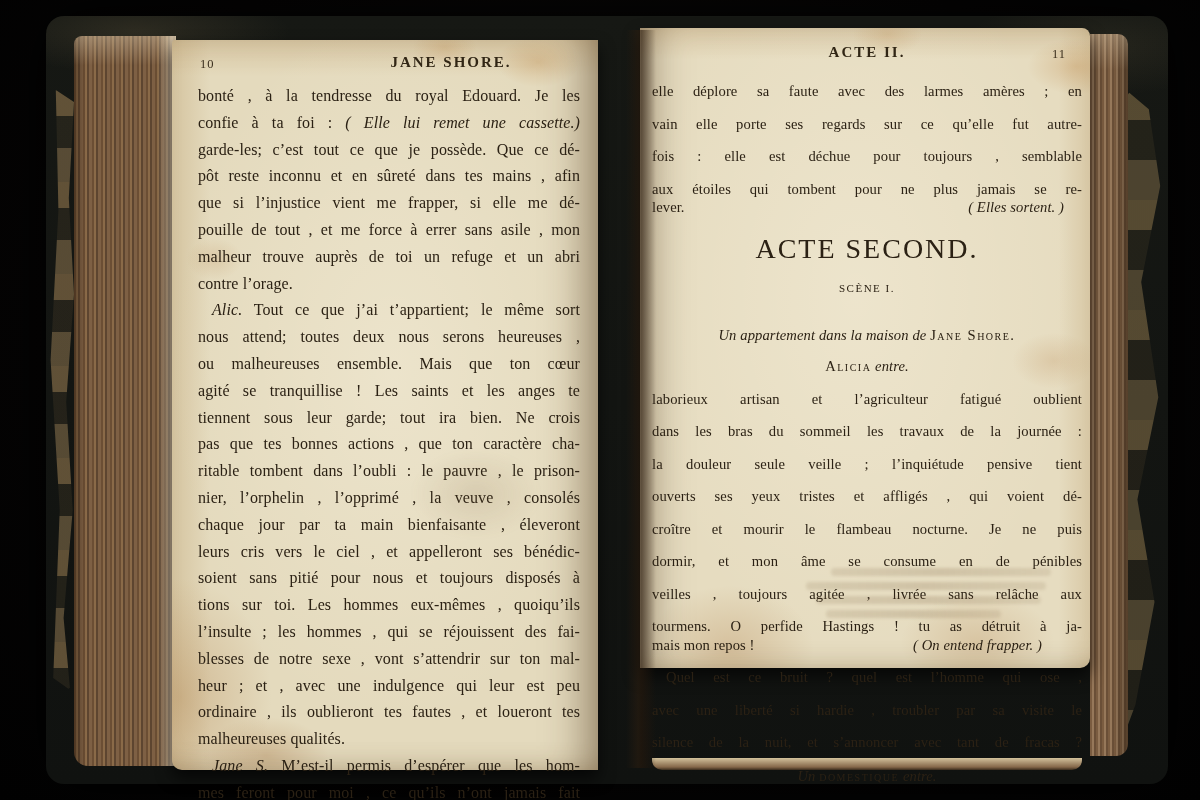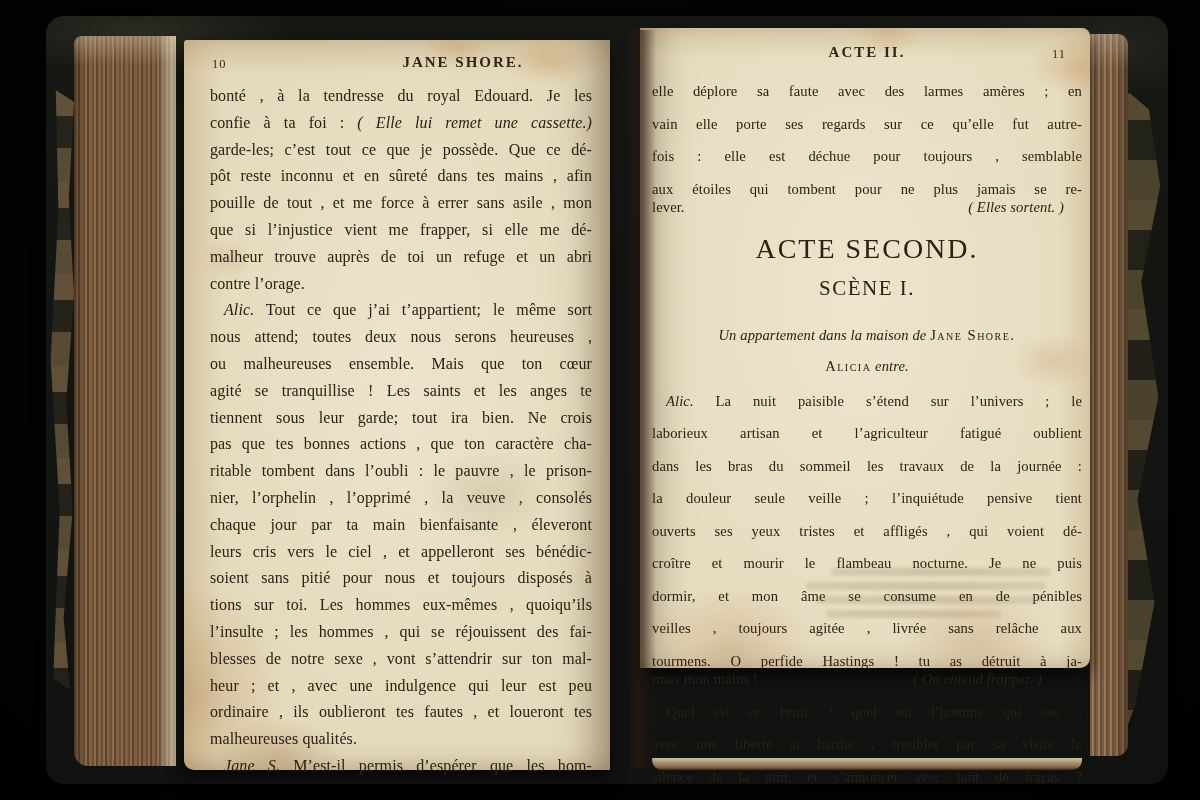--- a/index.html
+++ b/index.html
@@ -31,21 +31,21 @@
       repeating-linear-gradient(to right, #6b4e34 0 2px, #8a6a48 2px 4px, #5d4530 4px 6px, #7e6044 6px 9px),
       #75573c;}
   .fore-edge.right{left:1090px;top:34px;width:38px;height:722px;border-radius:0 10px 12px 0;
     background:
       linear-gradient(to bottom, rgba(235,220,190,0.3), rgba(235,220,190,0) 5%),
       linear-gradient(to left, rgba(30,20,10,0.4), rgba(30,20,10,0) 40%),
       repeating-linear-gradient(to right, #7a5c40 0 2px, #96785a 2px 4px, #6a4f37 4px 6px),
       #7d5f43;}
   
   .page{position:absolute;color:#2b2114;}
-  .page-left{left:184px;top:40px;width:426px;height:730px;border-radius:3px 0 0 10px;
+  .page-left{left:172px;top:40px;width:426px;height:730px;border-radius:3px 0 0 10px;
     padding:14px 18px 0 26px;box-sizing:border-box;
     background-color:#e4dabd;
     background-image:
       radial-gradient(ellipse 60px 36px at 86% 3%, rgba(186,128,60,0.28), transparent 70%),
       radial-gradient(ellipse 46px 26px at 64% 1%, rgba(186,128,60,0.22), transparent 70%),
       radial-gradient(ellipse 130px 170px at 2% 90%, rgba(165,112,55,0.30), transparent 70%),
       radial-gradient(ellipse 90px 55px at 22% 98%, rgba(160,105,50,0.28), transparent 70%),
       radial-gradient(ellipse 40px 30px at 10% 30%, rgba(175,120,60,0.18), transparent 70%),
       radial-gradient(ellipse 300px 480px at 52% 45%, rgba(255,250,236,0.30), transparent 75%),
       linear-gradient(to bottom, rgba(200,172,125,0.40), rgba(200,172,125,0) 5%),
@@ -85,21 +85,21 @@
     font-size:15px;font-weight:bold;letter-spacing:2px;color:#312615;}
   .page-left .running-title{transform:translateX(62px);}
   
   .body{margin-top:10px;font-size:16px;line-height:16.8px;letter-spacing:0.1px;}
   .page-right .body{margin-top:14px;font-size:14.6px;line-height:18.5px;}
   .line{text-align:justify;text-align-last:justify;}
   .line.end{text-align-last:left;}
   .line.ind{text-indent:14px;}
   .line.split{display:flex;justify-content:space-between;text-indent:0;}
   .line.acte{text-align:center;text-align-last:center;font-size:28px;letter-spacing:2px;line-height:24px;}
-  .line.scene{text-align:center;text-align-last:center;font-size:21px;letter-spacing:1.5px;line-height:21px;}
+  .line.scene{text-align:center;text-align-last:center;font-size:11px;letter-spacing:1.5px;line-height:21px;}
   .line.stage{text-align:center;text-align-last:center;}
   .it{font-style:italic;}
   .sc{font-variant:small-caps;letter-spacing:1.5px;}
   
   .ghost{position:absolute;right:34px;bottom:44px;width:250px;z-index:2;}
   .ghost i{display:block;height:8px;border-radius:4px;margin:6px 0;filter:blur(1.4px);
     background:linear-gradient(90deg, rgba(115,88,52,0.14), rgba(115,88,52,0.20), rgba(115,88,52,0.12));}
   .ghost i:nth-child(1){width:88%;margin-left:10%;}
   .ghost i:nth-child(2){width:96%;}
   .ghost i:nth-child(3){width:90%;margin-left:4%;}
@@ -123,42 +123,43 @@
     <div class="page page-left">
       <div class="page-header">
         <span class="pagenum pl">10</span>
         <span class="running-title">JANE SHORE.</span>
       </div>
       <div class="body">
           <div class="line body"><span>bonté , à la tendresse du royal Edouard. Je les</span></div>
           <div class="line body"><span>confie à ta foi : </span><span class="it">( Elle lui remet une cassette.)</span></div>
           <div class="line body"><span>garde-les; c’est tout ce que je possède. Que ce dé-</span></div>
           <div class="line body"><span>pôt reste inconnu et en sûreté dans tes mains , afin</span></div>
+          <div class="line body"><span>que si l’injustice vient me frapper, si elle me dé-</span></div>
           <div class="line body"><span>pouille de tout , et me force à errer sans asile , mon</span></div>
-          <div class="line body"><span>que si l’injustice vient me frapper, si elle me dé-</span></div>
           <div class="line body"><span>malheur trouve auprès de toi un refuge et un abri</span></div>
           <div class="line body end"><span>contre l’orage.</span></div>
           <div class="line body ind"><span class="it">Alic.</span><span> Tout ce que j’ai t’appartient; le même sort</span></div>
           <div class="line body"><span>nous attend; toutes deux nous serons heureuses ,</span></div>
           <div class="line body"><span>ou malheureuses ensemble. Mais que ton cœur</span></div>
           <div class="line body"><span>agité se tranquillise ! Les saints et les anges te</span></div>
           <div class="line body"><span>tiennent sous leur garde; tout ira bien. Ne crois</span></div>
           <div class="line body"><span>pas que tes bonnes actions , que ton caractère cha-</span></div>
           <div class="line body"><span>ritable tombent dans l’oubli : le pauvre , le prison-</span></div>
           <div class="line body"><span>nier, l’orphelin , l’opprimé , la veuve , consolés</span></div>
           <div class="line body"><span>chaque jour par ta main bienfaisante , éleveront</span></div>
           <div class="line body"><span>leurs cris vers le ciel , et appelleront ses bénédic-</span></div>
           <div class="line body"><span>soient sans pitié pour nous et toujours disposés à</span></div>
           <div class="line body"><span>tions sur toi. Les hommes eux-mêmes , quoiqu’ils</span></div>
           <div class="line body"><span>l’insulte ; les hommes , qui se réjouissent des fai-</span></div>
           <div class="line body"><span>blesses de notre sexe , vont s’attendrir sur ton mal-</span></div>
           <div class="line body"><span>heur ; et , avec une indulgence qui leur est peu</span></div>
           <div class="line body"><span>ordinaire , ils oublieront tes fautes , et loueront tes</span></div>
           <div class="line body end"><span>malheureuses qualités.</span></div>
           <div class="line body ind"><span class="it">Jane S.</span><span> M’est-il permis d’espérer que les hom-</span></div>
+          <div class="line body"><span>mes feront pour moi , ce qu’ils n’ont jamais fait</span></div>
         </div>
       <div class="smudge"></div>
     </div>
 
     <div class="page page-right">
       <div class="page-header">
         <span class="running-title">ACTE II.</span>
         <span class="pagenum pr">11</span>
       </div>
       <div class="body">
@@ -167,31 +168,30 @@
           <div class="line body"><span>fois : elle est déchue pour toujours , semblable</span></div>
           <div class="line body"><span>aux étoiles qui tombent pour ne plus jamais se re-</span></div>
           <div class="line split" style="padding-right: 18px;">
             <span>lever.</span>
             <span class="it">( Elles sortent. )</span>
           </div>
           <div class="line acte" style="margin-top: 20px;"><span>ACTE SECOND.</span></div>
           <div class="line scene" style="margin-top: 17px;"><span>SCÈNE I.</span></div>
           <div class="line stage" style="margin-top: 27px;"><span class="it">Un appartement dans la maison de </span><span class="sc">Jane Shore.</span></div>
           <div class="line stage" style="margin-top: 13px;"><span class="sc">Alicia</span><span class="it"> entre.</span></div>
-          <div class="line body ind" style="margin-top: 16px;"><span class="it">Alic.</span><span> La nuit paisible s’étend sur l’univers ; le</span></div>
           <div class="line body"><span>laborieux artisan et l’agriculteur fatigué oublient</span></div>
           <div class="line body"><span>dans les bras du sommeil les travaux de la journée :</span></div>
           <div class="line body"><span>la douleur seule veille ; l’inquiétude pensive tient</span></div>
           <div class="line body"><span>ouverts ses yeux tristes et affligés , qui voient dé-</span></div>
           <div class="line body"><span>croître et mourir le flambeau nocturne. Je ne puis</span></div>
           <div class="line body"><span>dormir, et mon âme se consume en de pénibles</span></div>
           <div class="line body"><span>veilles , toujours agitée , livrée sans relâche aux</span></div>
           <div class="line body"><span>tourmens. O perfide Hastings ! tu as détruit à ja-</span></div>
           <div class="line split" style="padding-right: 40px;">
-            <span>mais mon mains !</span>
+            <span>mais mon repos !</span>
             <span class="it">( On entend frapper. )</span>
           </div>
           <div class="line body ind"><span>Quel est ce bruit ? quel est l’homme qui ose ,</span></div>
           <div class="line body"><span>avec une liberté si hardie , troubler par sa visite le</span></div>
           <div class="line body"><span>silence de la nuit, et s’annoncer avec tant de fracas ?</span></div>
           <div class="line stage" style="margin-top: 15px;"><span class="it">Un </span><span class="sc">domestique</span><span class="it"> entre.</span></div>
         </div>
       <div class="ghost">
         <i></i>
           <i></i>

